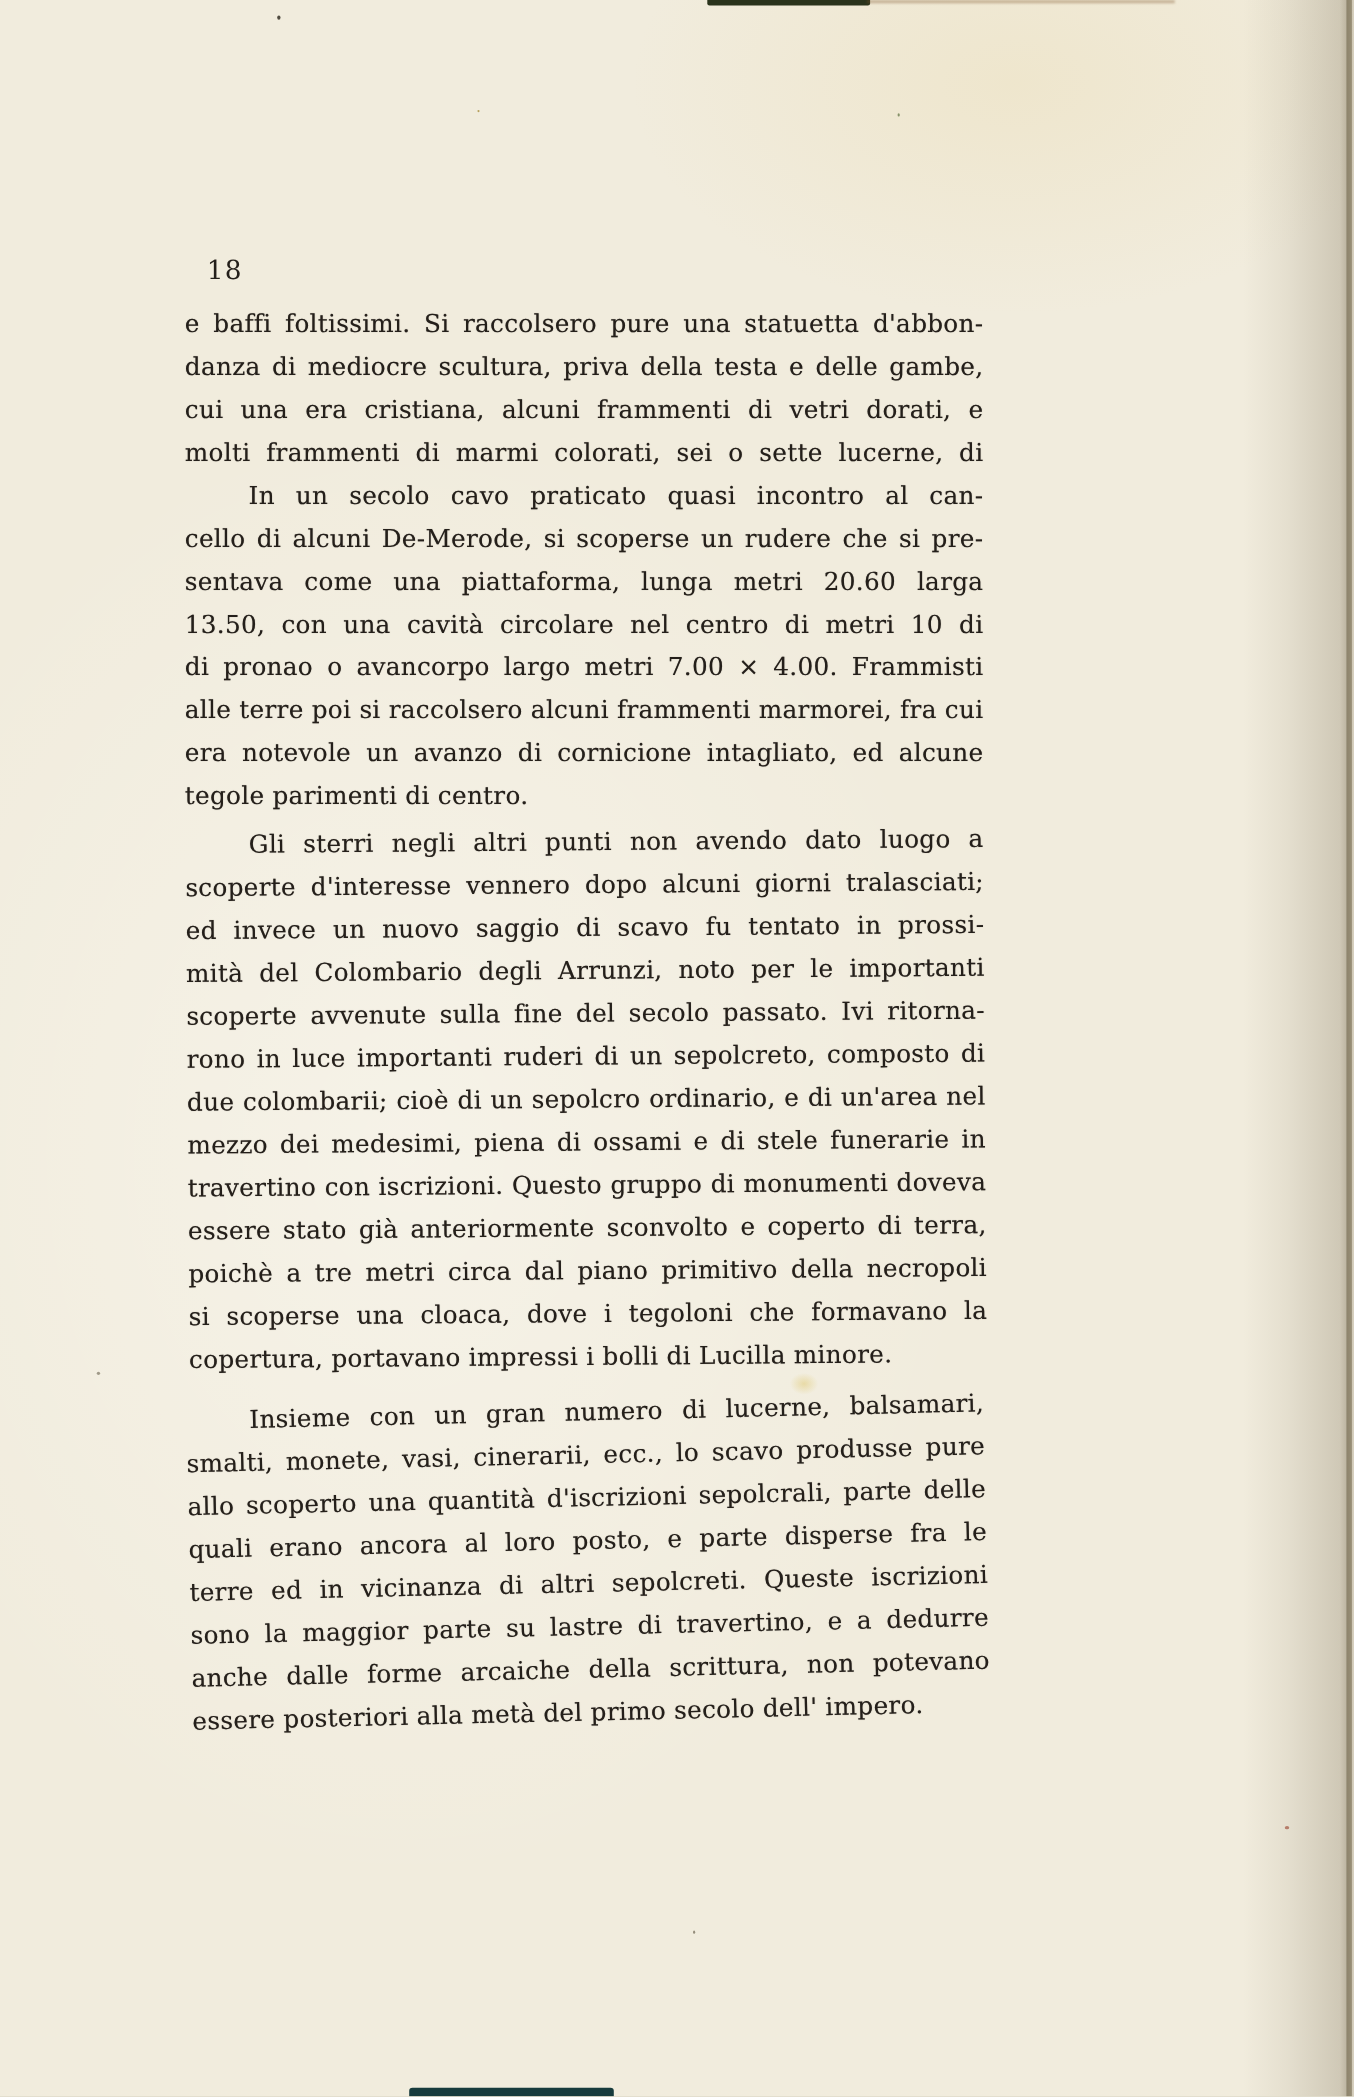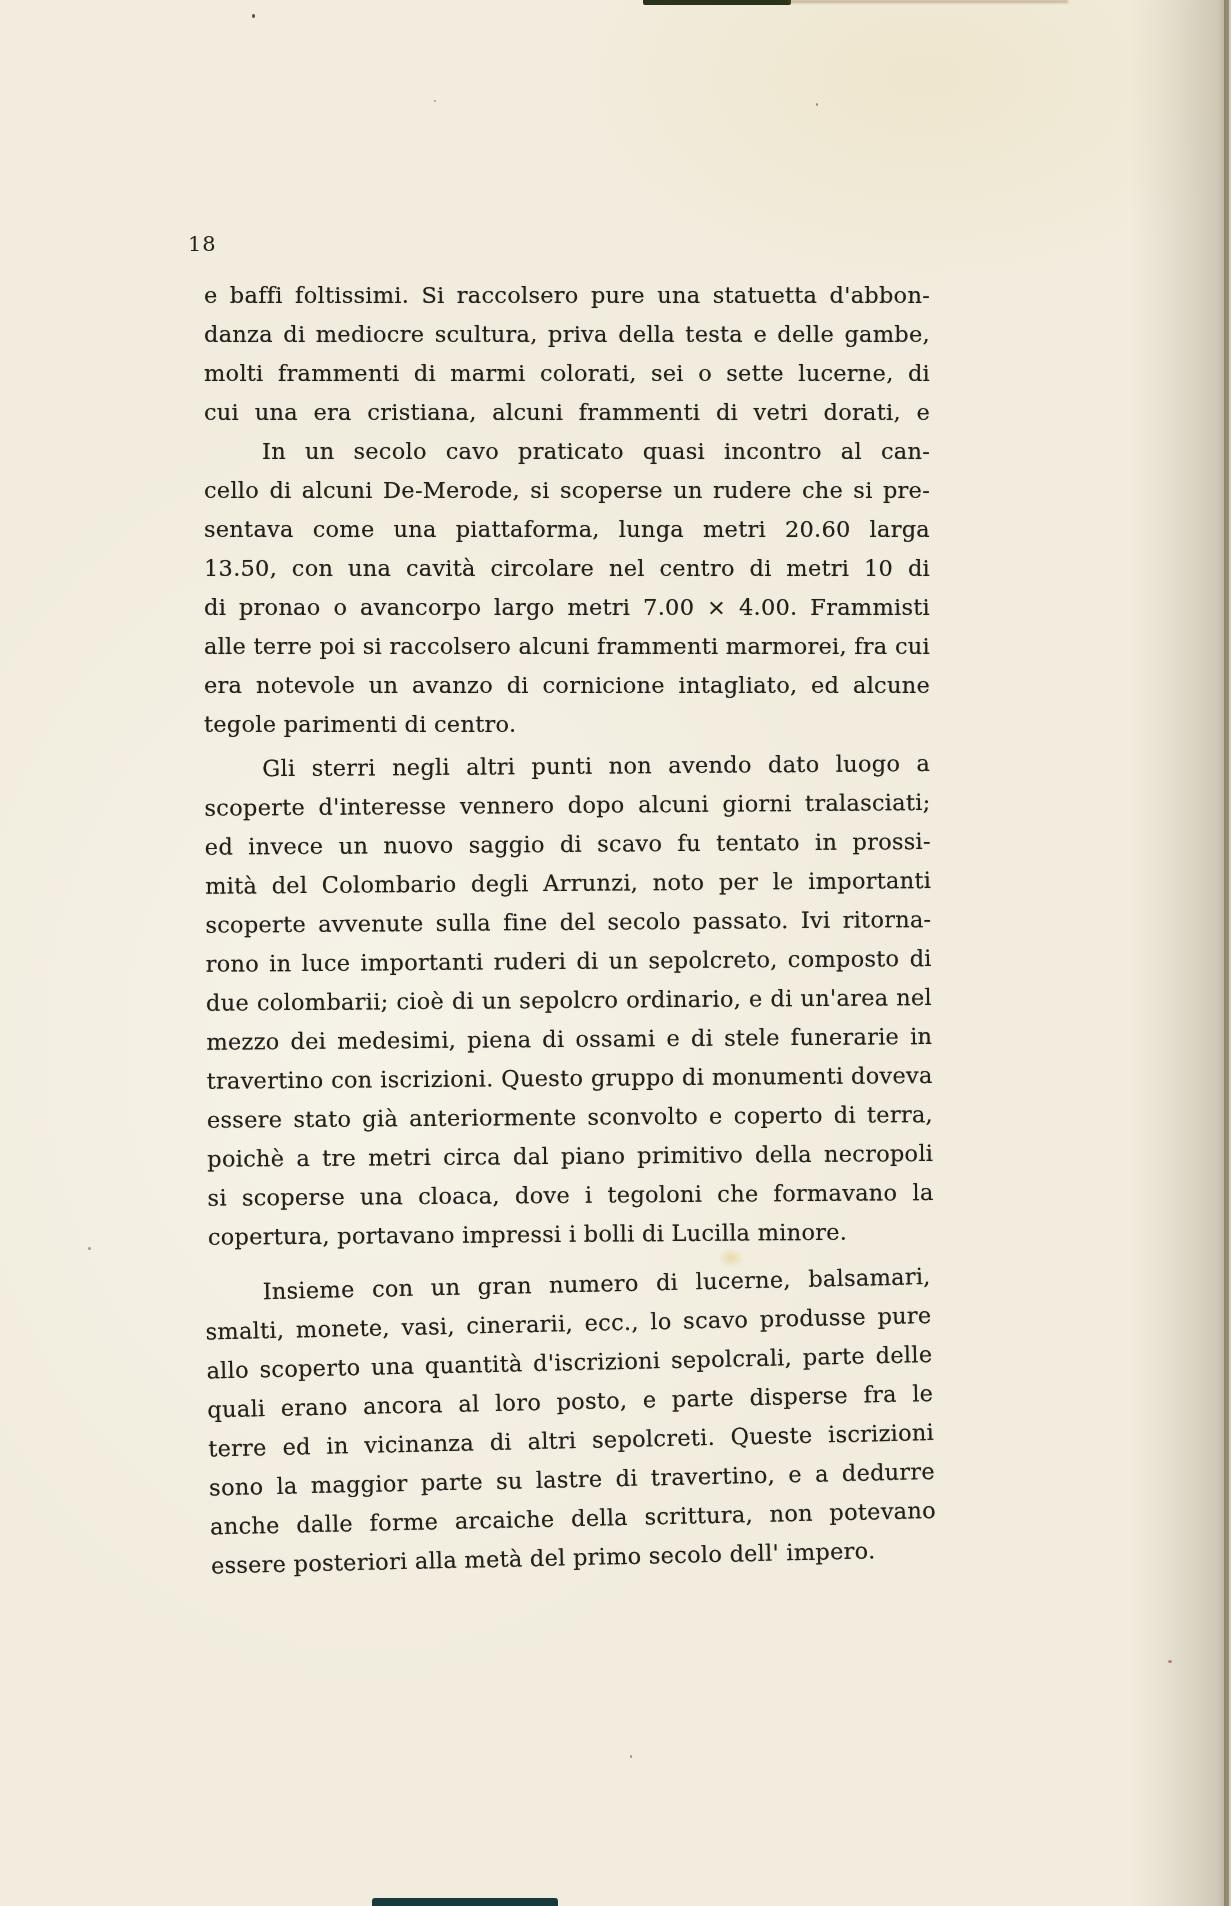--- a/index.html
+++ b/index.html
@@ -57,28 +57,27 @@
   .speck { position: absolute; border-radius: 50%; }
   .s1 { left: 252px; top: 14px;  width: 3px; height: 4px; background: rgba(40,35,25,0.8); }
   .s2 { left: 434px; top: 100px; width: 2px; height: 2px; background: rgba(160,130,40,0.7); }
   .s3 { left: 816px; top: 103px; width: 2px; height: 3px; background: rgba(90,110,60,0.7); }
   .s4 { left: 88px;  top: 1247px; width: 3px; height: 3px; background: rgba(60,50,30,0.45); }
   .s5 { left: 1168px; top: 1660px; width: 4px; height: 3px; background: rgba(150,60,40,0.6); }
   .s6 { left: 630px; top: 1755px; width: 2px; height: 3px; background: rgba(60,50,30,0.5); }
 
   .page-number {
     position: absolute; left: 188px; top: 232px;
-    font-size: 21px; letter-spacing: 1px;
+    font-size: 24px; letter-spacing: 1px;
   }
   .text-block {
     position: absolute; left: 168px; top: 276px; width: 726px;
     font-size: 22.5px; line-height: 39px;
     letter-spacing: 0.25px;
     text-shadow: 0 0 0.7px rgba(36,31,26,0.55);
-    margin-left: 36px;
   }
   .para { margin: 0; }
   .line {
     text-align: justify;
     text-align-last: justify;
     height: 39px; overflow: visible; white-space: nowrap;
   }
   .line.last { text-align-last: left; }
   .line.indent { text-indent: 58px; }
   
@@ -103,22 +102,22 @@
   <div class="speck s5"></div>
   <div class="speck s6"></div>
 
   <div class="page-number">18</div>
 
   <div class="text-block">
 
     <div class="para para-1">
       <div class="line">e baffi foltissimi. Si raccolsero pure una statuetta d'abbon-</div>
       <div class="line">danza di mediocre scultura, priva della testa e delle gambe,</div>
+      <div class="line">cui una era cristiana, alcuni frammenti di vetri dorati, e</div>
       <div class="line">molti frammenti di marmi colorati, sei o sette lucerne, di</div>
-      <div class="line">cui una era cristiana, alcuni frammenti di vetri dorati, e</div>
     </div>
 
     <div class="para para-2">
       <div class="line indent">In un secolo cavo praticato quasi incontro al can-</div>
       <div class="line">cello di alcuni De-Merode, si scoperse un rudere che si pre-</div>
       <div class="line">sentava come una piattaforma, lunga metri 20.60 larga</div>
       <div class="line">13.50, con una cavità circolare nel centro di metri 10 di</div>
       <div class="line">di pronao o avancorpo largo metri 7.00 × 4.00. Frammisti</div>
       <div class="line">alle terre poi si raccolsero alcuni frammenti marmorei, fra cui</div>
       <div class="line">era notevole un avanzo di cornicione intagliato, ed alcune</div>

